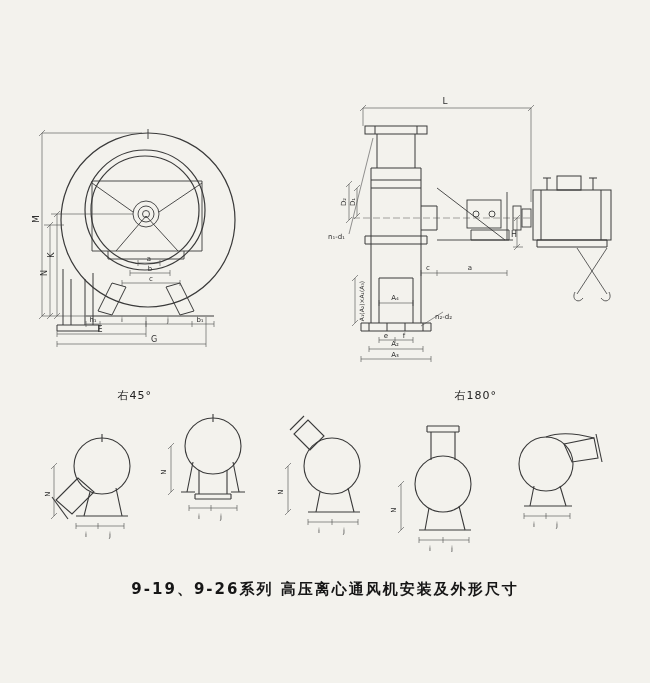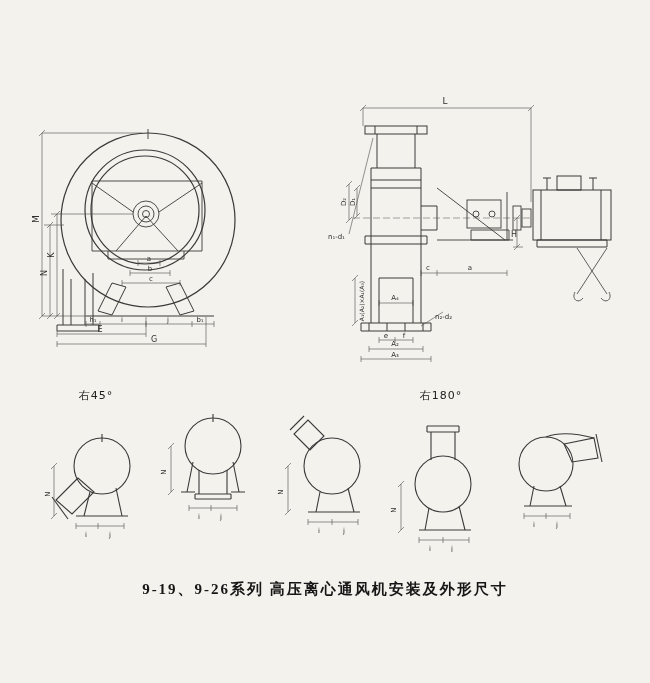--- a/index.html
+++ b/index.html
@@ -20,28 +20,27 @@
   .stroke  { stroke:#3a3a3a; fill:none; }
   .dim     { stroke:#4c4c4c; fill:none; }
   #front-view { left:30px; top:103px; }
   #side-view  { left:325px; top:88px; }
   .orient-row {
     position:absolute; left:40px; top:388px; width:572px; height:168px;
     display:flex; justify-content:space-between;
   }
   .orient { width:112px; position:relative; }
   .orient-label {
-    text-align:center; font-size:11px; color:#222; height:16px;
+    text-align:right; font-size:11px; color:#222; height:16px;
     letter-spacing:1px;
   }
   .caption {
     position:absolute; left:0; right:0; top:580px;
     text-align:center; font-size:15px; font-weight:bold; color:#161616;
     letter-spacing:2px;
-    font-family:Liberation Serif, serif;
   }
 </style>
 </head>
 <body>
 
 <div class="abs" style="inset:0">
 
   <svg id="front-view" class="abs" width="240" height="270" viewBox="0 0 240 270">
 
     <g class="stroke" stroke-width="1.2">

